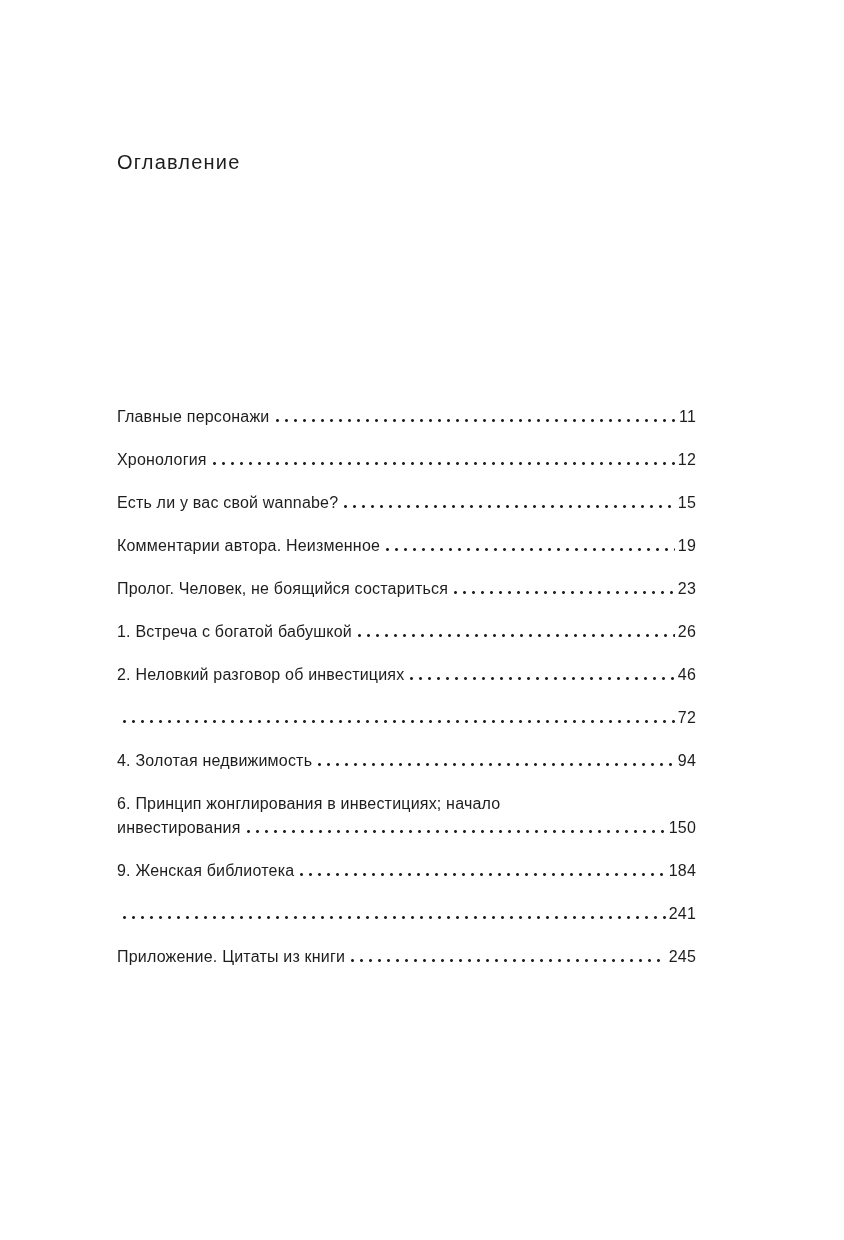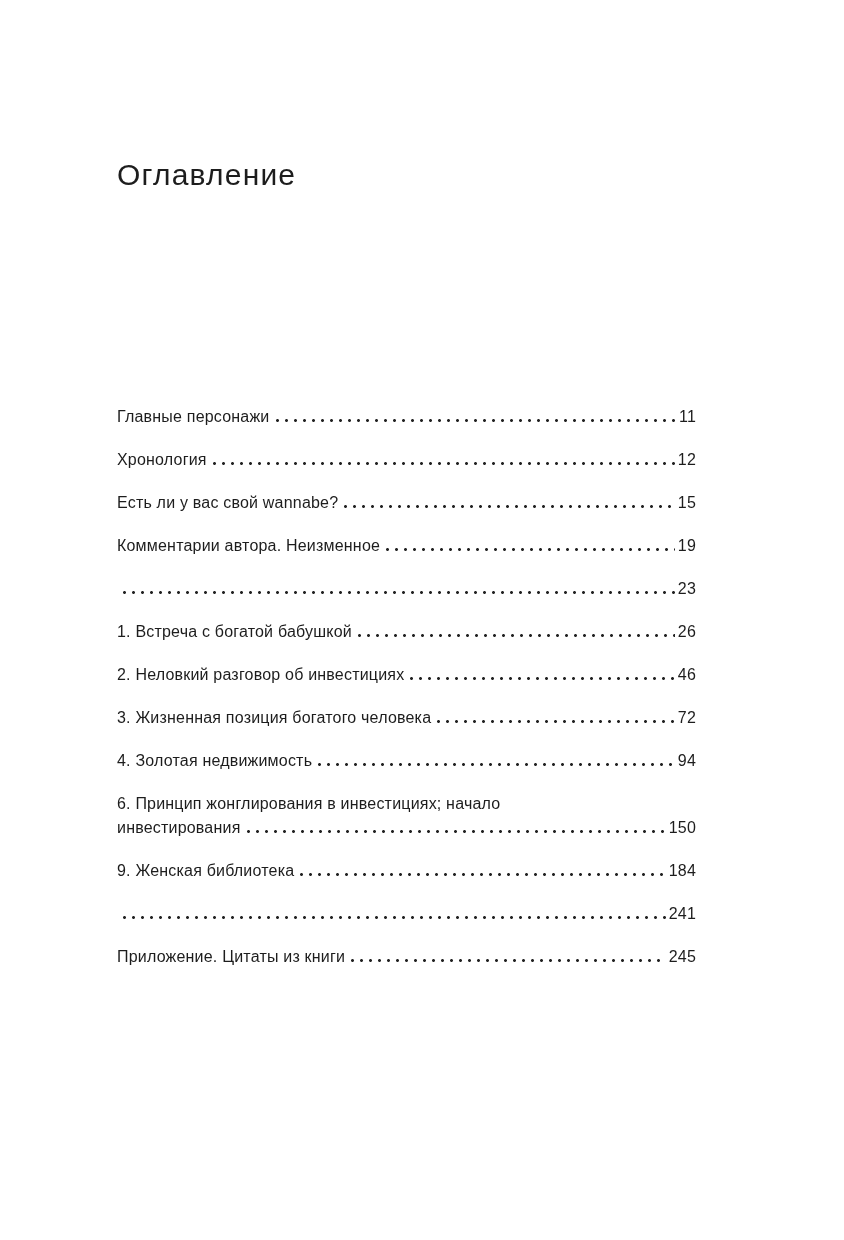--- a/index.html
+++ b/index.html
@@ -13,21 +13,21 @@
     height: 1240px;
     background: #ffffff;
     font-family: "Liberation Sans", "DejaVu Sans", sans-serif;
     color: #1d1d1d;
     overflow: hidden;
   }
   .title {
     position: absolute;
     left: 117px;
     top: 138px;
-    font-size: 30px;
+    font-size: 20px;
     font-weight: 300;
     letter-spacing: 1.2px;
     color: #1d1d1d;
   }
   .toc {
     position: absolute;
     left: 117px;
     top: 406px;
     width: 579px; 
   }
@@ -91,38 +91,38 @@
       <span class="page-num">15</span>
     </div>
 
     <div class="entry row">
       <span class="label">Комментарии автора. Неизменное</span>
       <span class="leader"></span>
       <span class="page-num">19</span>
     </div>
 
     <div class="entry row">
+      <span class="label">Пролог. Человек, не боящийся состариться</span>
       <span class="leader"></span>
       <span class="page-num">23</span>
     </div>
 
     <div class="entry row">
       <span class="label">1. Встреча с богатой бабушкой</span>
       <span class="leader"></span>
       <span class="page-num">26</span>
     </div>
 
     <div class="entry row">
       <span class="label">2. Неловкий разговор об инвестициях</span>
       <span class="leader"></span>
       <span class="page-num">46</span>
     </div>
 
     <div class="entry row">
-      <span class="label">3. Жизненная позиция богатого человека</span>
       <span class="leader"></span>
       <span class="page-num">72</span>
     </div>
 
     <div class="entry row">
       <span class="label">4. Золотая недвижимость</span>
       <span class="leader"></span>
       <span class="page-num">94</span>
     </div>
 

